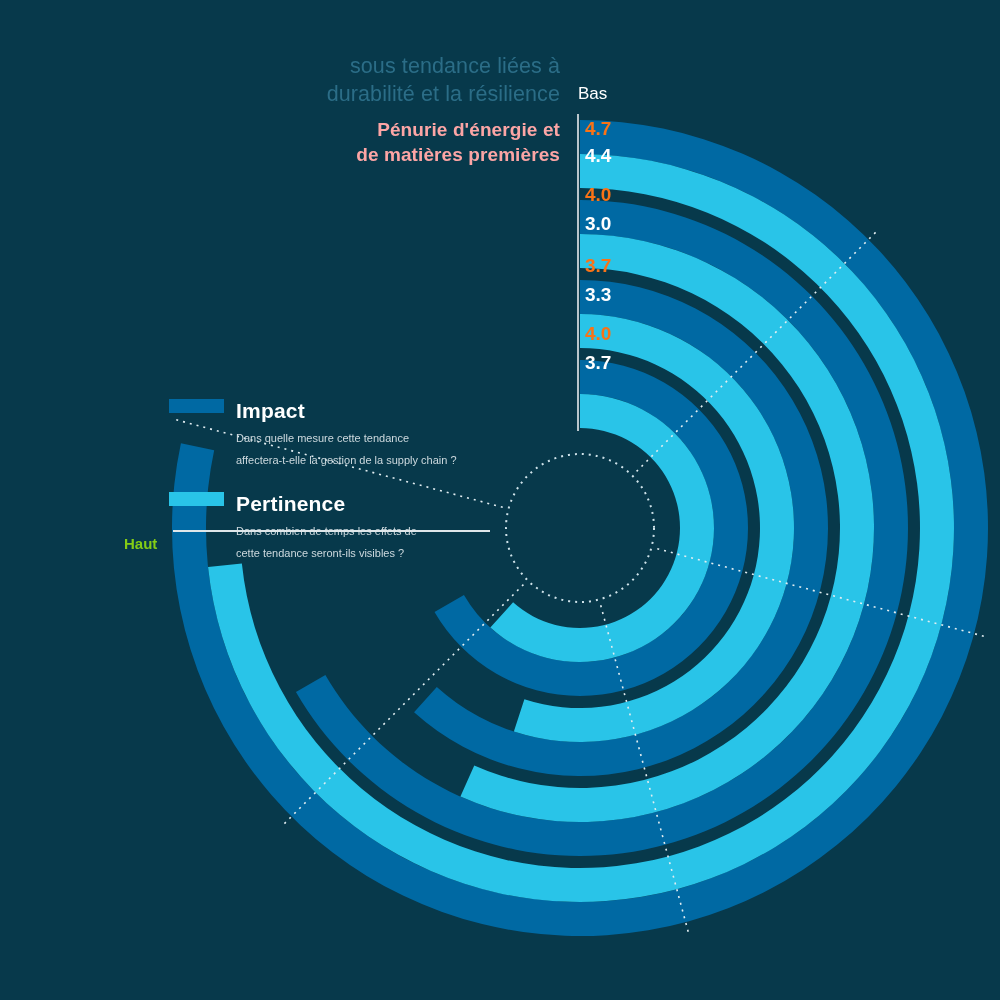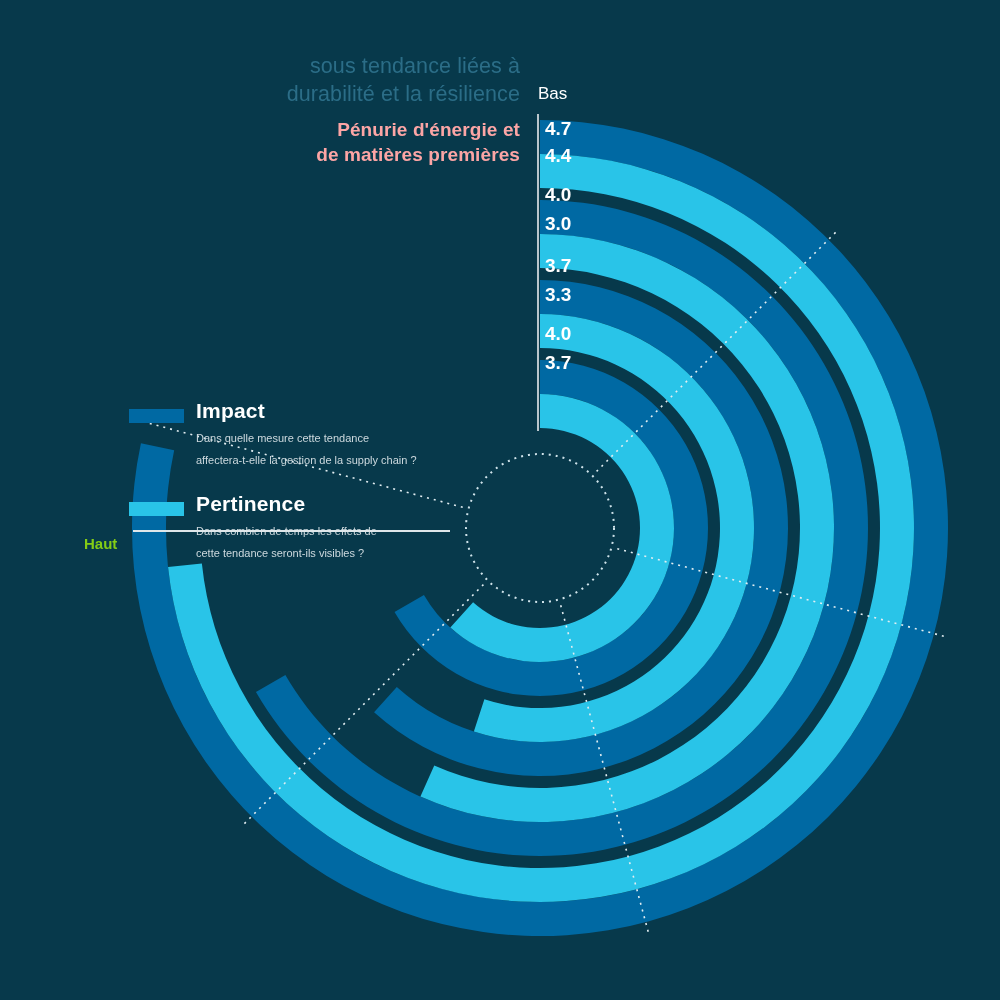--- a/index.html
+++ b/index.html
@@ -3,21 +3,21 @@
 <meta charset="utf-8">
 <style>
   html,body{margin:0;padding:0;}
   body{
     width:1000px;height:1000px;
     background:#07394b;
     font-family:"Liberation Sans", sans-serif;
     overflow:hidden;
     position:relative;
   }
-  #stage{position:absolute;inset:0;width:811px;height:1000px;}
+  #stage{position:absolute;inset:0;width:811px;height:1000px;margin-left:40px;}
   svg#radial{position:absolute;left:0;top:0;width:1000px;height:1000px;}
 
   
   .subtitle{
     position:absolute;
     left:130px; top:52px; width:390px;
     text-align:right;
     color:#2b6d87;
     font-size:21.5px;
     line-height:28px;
@@ -61,27 +61,27 @@
   .row-label.r3{left:100px;top:336px;}
 
   
   .val{
     position:absolute;
     color:#ffffff;
     font-size:19px;
     font-weight:700;
     left:545px;
   }
-  .val.impact{color:#ffffff;}
+  .val.impact{color:#f97316;}
   .val.pert{color:#ffffff;}
 
   
   .legend{position:absolute;left:129px;top:399px;width:340px;}
   .legend-block{margin-bottom:21px;}
-  .legend-head{display:flex;align-items:flex-end;}
+  .legend-head{display:flex;align-items:flex-start;}
   .swatch{width:55px;height:14px;margin-right:12px;flex:0 0 auto;}
   .swatch.impact{background:#0069a3;}
   .swatch.pert{background:#29c4e8;}
   .legend-title{color:#ffffff;font-size:21px;font-weight:700;letter-spacing:.2px;}
   .legend-desc{
     color:#cdd9de;
     font-size:11px;
     line-height:22px;
     margin-left:67px;
     margin-top:4px;

